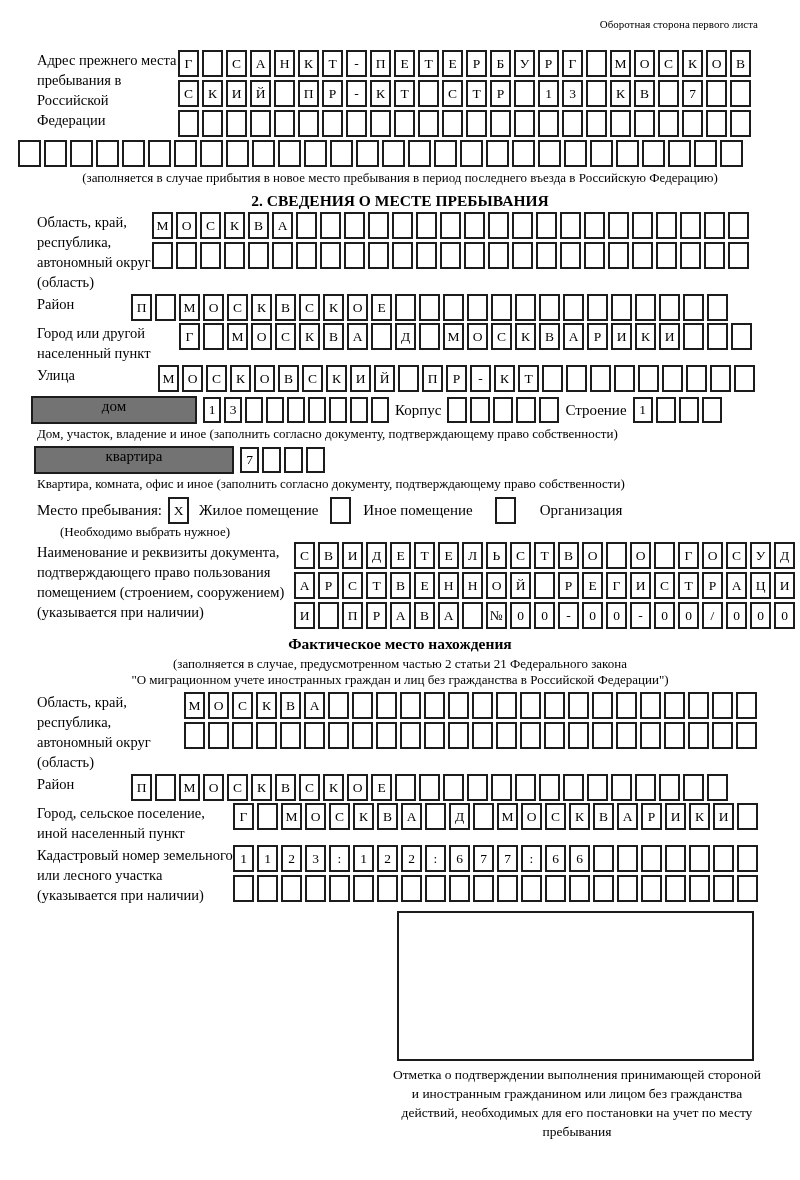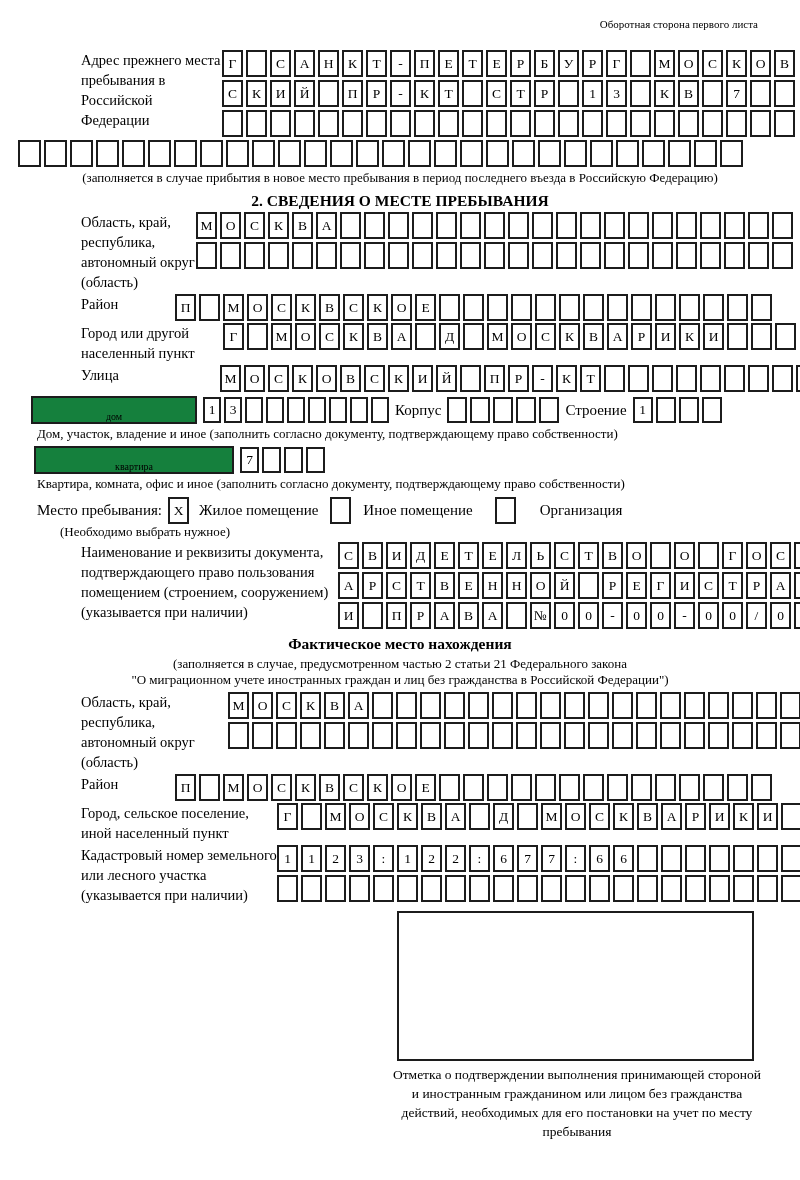--- a/index.html
+++ b/index.html
@@ -1,38 +1,38 @@
 <!DOCTYPE html>
 <html><head>
 <meta charset="utf-8">
 <style>
   html,body{margin:0;padding:0;background:#fff;}
   body{width:800px;height:1180px;overflow:hidden;color:#000;
        font-family:"Liberation Serif","DejaVu Serif",serif;position:relative;}
   .title{text-align:right;padding:18px 42px 0 0;font-size:11px;}
-  .field{display:flex;align-items:flex-start;padding-left:44px;}
+  .field{display:flex;align-items:flex-start;}
   .flabel{box-sizing:border-box;flex:none;padding-left:37px;font-size:14.5px;line-height:20px;}
   .w178{width:178px}.w152{width:152px}.w161{width:131px}.w179{width:179px}
-  .w158{width:176px}.w250{width:294px}.w184{width:184px}.w233{width:233px}
+  .w158{width:158px}.w250{width:294px}.w184{width:184px}.w233{width:233px}
   .rows{display:flex;flex-direction:column;gap:3px;}
   .boxrow{display:flex;gap:3px;}
   .cbox{box-sizing:border-box;flex:none;width:21px;height:27px;border:2px solid #1c1c1c;
         display:flex;align-items:center;justify-content:center;font-size:13.5px;background:#fff;}
   .s23 .cbox{width:23px}
   .s18 .cbox{width:18px;height:26px}
   .s20 .cbox{width:20px;height:26px}
   .s19 .cbox{width:19px;height:26px}
   .note{font-size:13px;line-height:16px;}
   .note-center{text-align:center;margin-top:3px;}
   .note-left{margin-left:37px;margin-top:2px;}
   .heading{text-align:center;font-weight:bold;font-size:15.5px;line-height:19px;margin-top:5px;}
   .mt2{margin-top:2px}.mt3{margin-top:3px}.mt4{margin-top:4px}.mt20{margin-top:20px}
   .houserow{display:flex;align-items:center;margin-left:31px;margin-top:4px;}
   .wide-rect{box-sizing:border-box;border:2px solid #1c1c1c;height:28px;display:flex;
-             align-items:flex-end;justify-content:center;font-size:10px;flex:none;background:#15803d;}
+             align-items:flex-start;justify-content:center;font-size:15px;flex:none;background:#737373;}
   .rect166{width:166px}.rect200{width:200px}
   .inline-label{font-size:15px;margin:0 6px;white-space:nowrap;}
   .gap6{margin-left:6px}
   .stayrow{display:flex;align-items:center;margin-left:37px;margin-top:5px;font-size:15px;}
   .stayrow .cbox{margin-left:0}
   .opt{white-space:nowrap;}
   .bigbox{box-sizing:border-box;margin:6px 0 0 397px;width:357px;height:150px;border:2px solid #1c1c1c;background:#fff;}
   .caption{margin:4px 0 0 392px;width:370px;text-align:center;font-size:13.5px;line-height:19px;}
 </style>
 </head>

